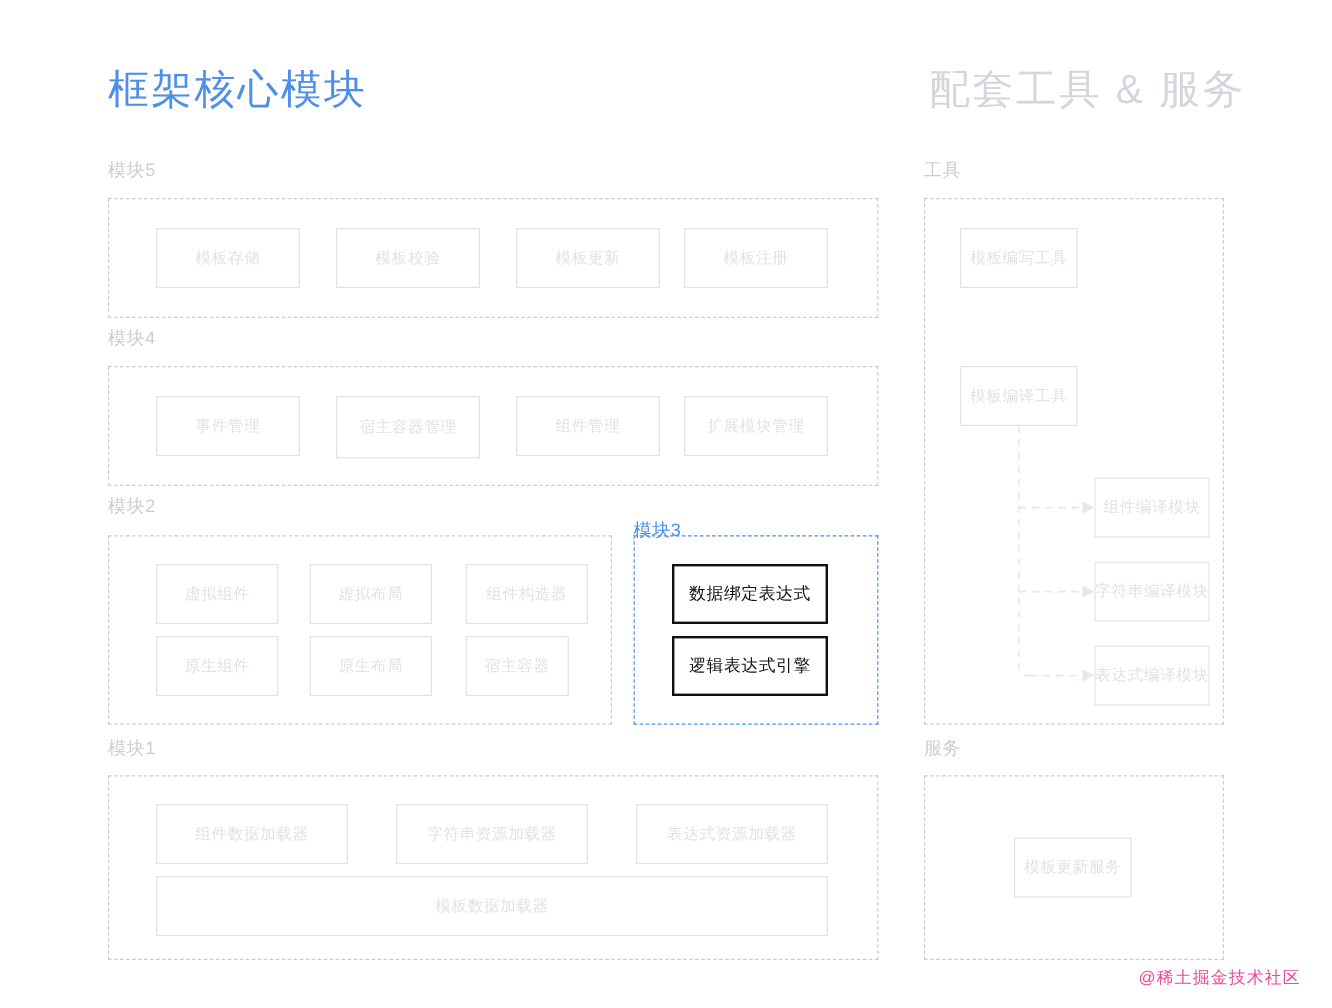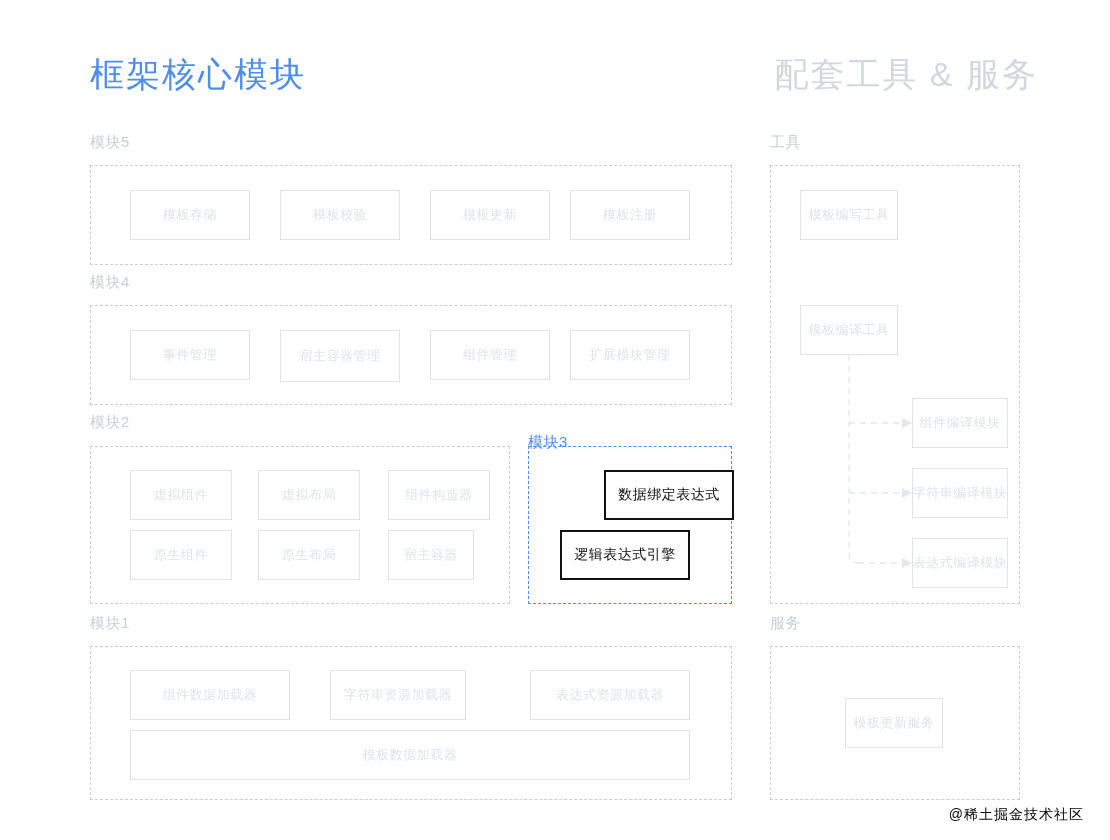--- a/index.html
+++ b/index.html
@@ -77,21 +77,21 @@
     pointer-events: none;
   }
   .conn svg { display: block; overflow: visible; }
 
   
   #watermark {
     position: absolute;
     right: 26px;
     bottom: 16px;
     font-size: 14px;
-    color: #000000;
+    color: #ec4899;
     letter-spacing: 1px;
     white-space: nowrap;
   }
 </style>
 </head>
 <body>
 
 <div class="canvas">
 
   <div class="col-title" id="left-title">框架核心模块</div>
@@ -115,27 +115,27 @@
   <div class="group-box" style="left:90px; top:446px; width:420px; height:158px;"></div>
   <div class="node" style="left:130px; top:470px; width:102px; height:50px;">虚拟组件</div>
   <div class="node" style="left:258px; top:470px; width:102px; height:50px;">虚拟布局</div>
   <div class="node" style="left:388px; top:470px; width:102px; height:50px;">组件构造器</div>
   <div class="node" style="left:130px; top:530px; width:102px; height:50px;">原生组件</div>
   <div class="node" style="left:258px; top:530px; width:102px; height:50px;">原生布局</div>
   <div class="node" style="left:388px; top:530px; width:86px; height:50px;">宿主容器</div>
 
   <div class="group-label accent" style="left:528px; top:413px;">模块3</div>
   <div class="group-box accent" style="left:528px; top:446px; width:204px; height:158px;"></div>
-  <div class="node strong" style="left:560px; top:470px; width:130px; height:50px;margin-left:44px;">数据绑定表达式</div>
+  <div class="node strong" style="left:560px; top:470px; width:130px; height:50px;">数据绑定表达式</div>
   <div class="node strong" style="left:560px; top:530px; width:130px; height:50px;">逻辑表达式引擎</div>
 
   <div class="group-label" style="left:90px; top:614px;">模块1</div>
   <div class="group-box" style="left:90px; top:646px; width:642px; height:154px;"></div>
   <div class="node" style="left:130px; top:670px; width:160px; height:50px;">组件数据加载器</div>
-  <div class="node" style="left:330px; top:670px; width:136px; height:50px;">字符串资源加载器</div>
+  <div class="node" style="left:330px; top:670px; width:160px; height:50px;">字符串资源加载器</div>
   <div class="node" style="left:530px; top:670px; width:160px; height:50px;">表达式资源加载器</div>
   <div class="node" style="left:130px; top:730px; width:560px; height:50px;">模板数据加载器</div>
 
   <div class="group-label" style="left:770px; top:133px;">工具</div>
   <div class="group-box" style="left:770px; top:165px; width:250px; height:439px;"></div>
 
   <div class="conn" style="left:770px; top:165px; width:250px; height:439px;">
     <svg width="250" height="439" viewBox="0 0 250 439">
 
       <path d="M 79 190 L 79 390 Q 79 398 88 398" fill="none" stroke="#e4e8ec" stroke-width="1.3" stroke-dasharray="6 5"></path>

